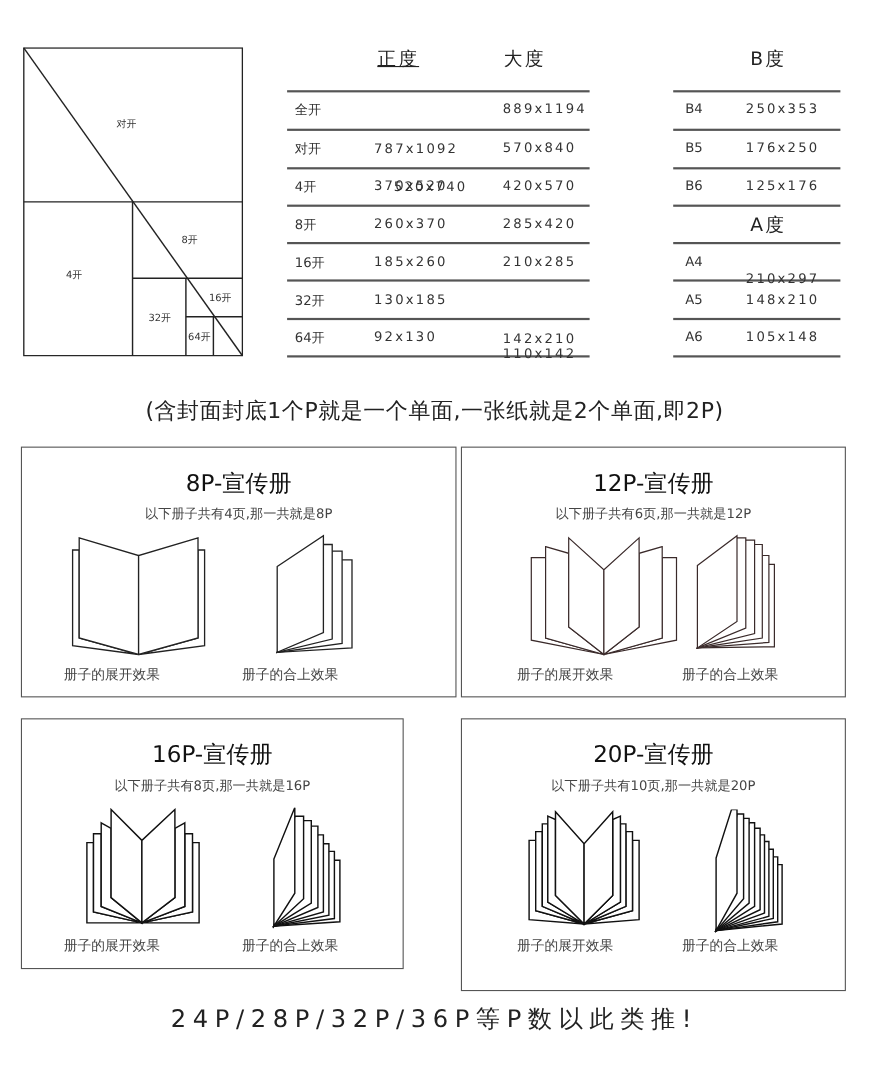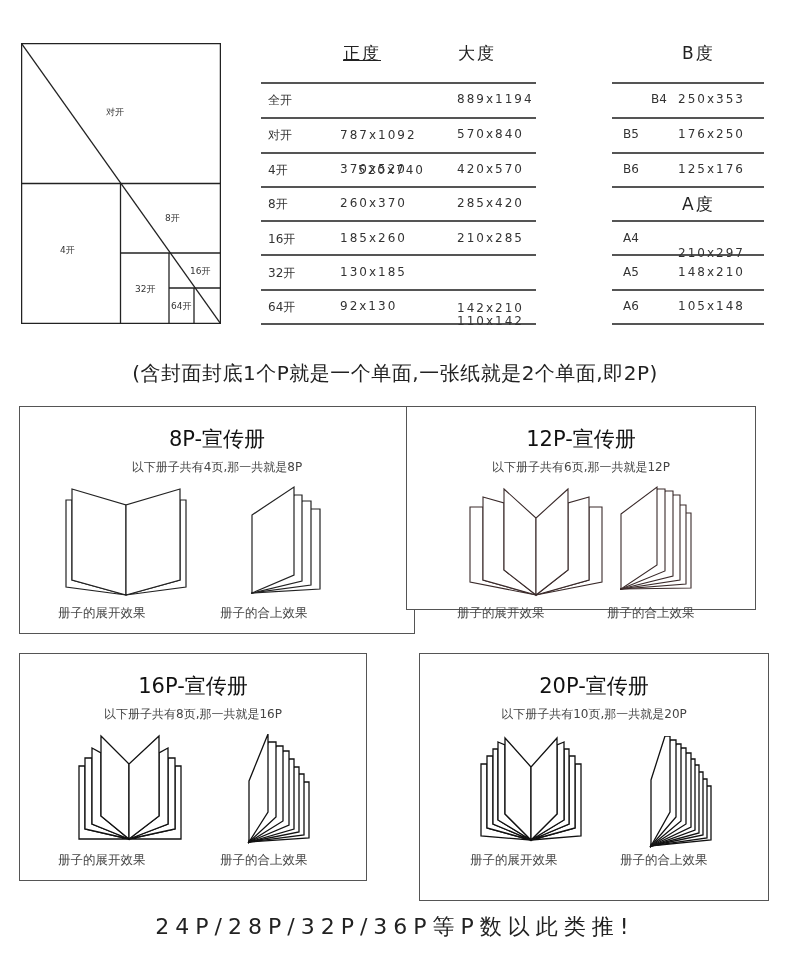--- a/index.html
+++ b/index.html
@@ -108,21 +108,21 @@
   <div class="tbl-line" style="left:612px;top:82px;width:152px;"></div>
   <div class="tbl-line" style="left:612px;top:117px;width:152px;"></div>
   <div class="tbl-line" style="left:612px;top:152px;width:152px;"></div>
   <div class="tbl-line" style="left:612px;top:186px;width:152px;"></div>
   <div class="tbl-line" style="left:612px;top:220px;width:152px;"></div>
   <div class="tbl-line" style="left:612px;top:254px;width:152px;"></div>
   <div class="tbl-line" style="left:612px;top:289px;width:152px;"></div>
   <div class="tbl-line" style="left:612px;top:323px;width:152px;"></div>
 
   <div>
-    <span class="tbl-cell name" style="left:651px;top:92px;">B4</span>
+    <span class="tbl-cell name" style="left:623px;top:92px;">B4</span>
     <span class="tbl-cell val" style="left:678px;top:92px;">250x353</span>
   </div>
   <div>
     <span class="tbl-cell name" style="left:623px;top:127px;">B5</span>
     <span class="tbl-cell val" style="left:678px;top:127px;">176x250</span>
   </div>
   <div>
     <span class="tbl-cell name" style="left:623px;top:162px;">B6</span>
     <span class="tbl-cell val" style="left:678px;top:162px;">125x176</span>
   </div>
@@ -161,21 +161,21 @@
       <polygon points="62,24 72,24 72,104 4,108"></polygon>
       <polygon points="54,16 63,16 63,100 4,108"></polygon>
       <polygon points="46,10 54,10 54,96 4,108"></polygon>
       <polygon points="4,30 46,2 46,90 4,108"></polygon>
     </g>
   </svg>
   <div class="card-cap" style="left:38px;top:198px;">册子的展开效果</div>
   <div class="card-cap" style="left:200px;top:198px;">册子的合上效果</div>
 </div>
 
-<div class="card" style="left:406px;top:406px;width:350px;height:204px;">
+<div class="card" style="left:419px;top:406px;width:350px;height:228px;">
   <div class="card-title">12P-宣传册</div>
   <div class="card-sub">以下册子共有6页,那一共就是12P</div>
   <svg style="left:60px;top:78px;" width="140" height="112" viewBox="0 0 140 112">
     <g fill="#fff" stroke="#3a2a2a" stroke-width="1.1" stroke-linejoin="miter">
       <polygon points="3,22 16,22 16,95 69,110 3,97"></polygon>
       <polygon points="135,22 122,22 122,95 69,110 135,97"></polygon>
       <polygon points="16,12 37,18 37,85 69,110 16,95"></polygon>
       <polygon points="122,12 101,18 101,85 69,110 122,95"></polygon>
       <polygon points="37,4 69,33 69,110 37,85"></polygon>
       <polygon points="101,4 69,33 69,110 101,85"></polygon>

